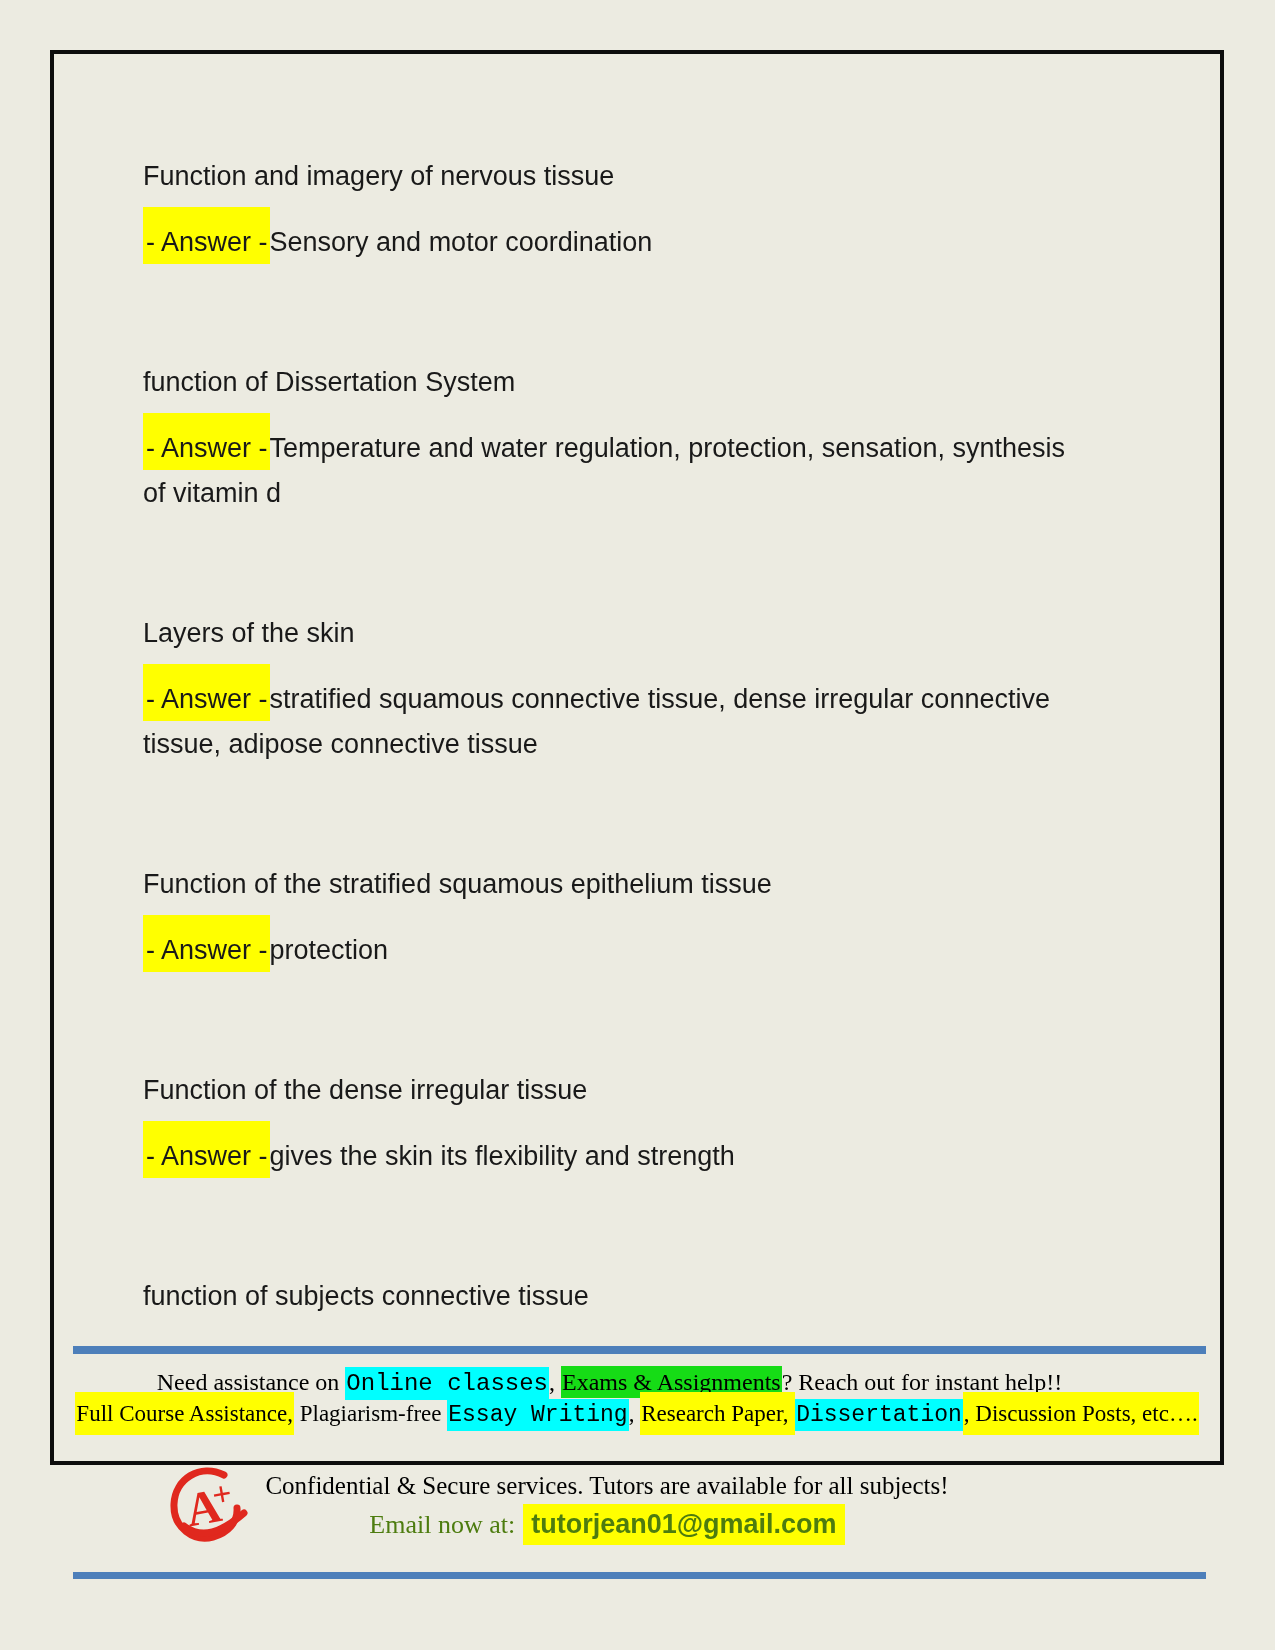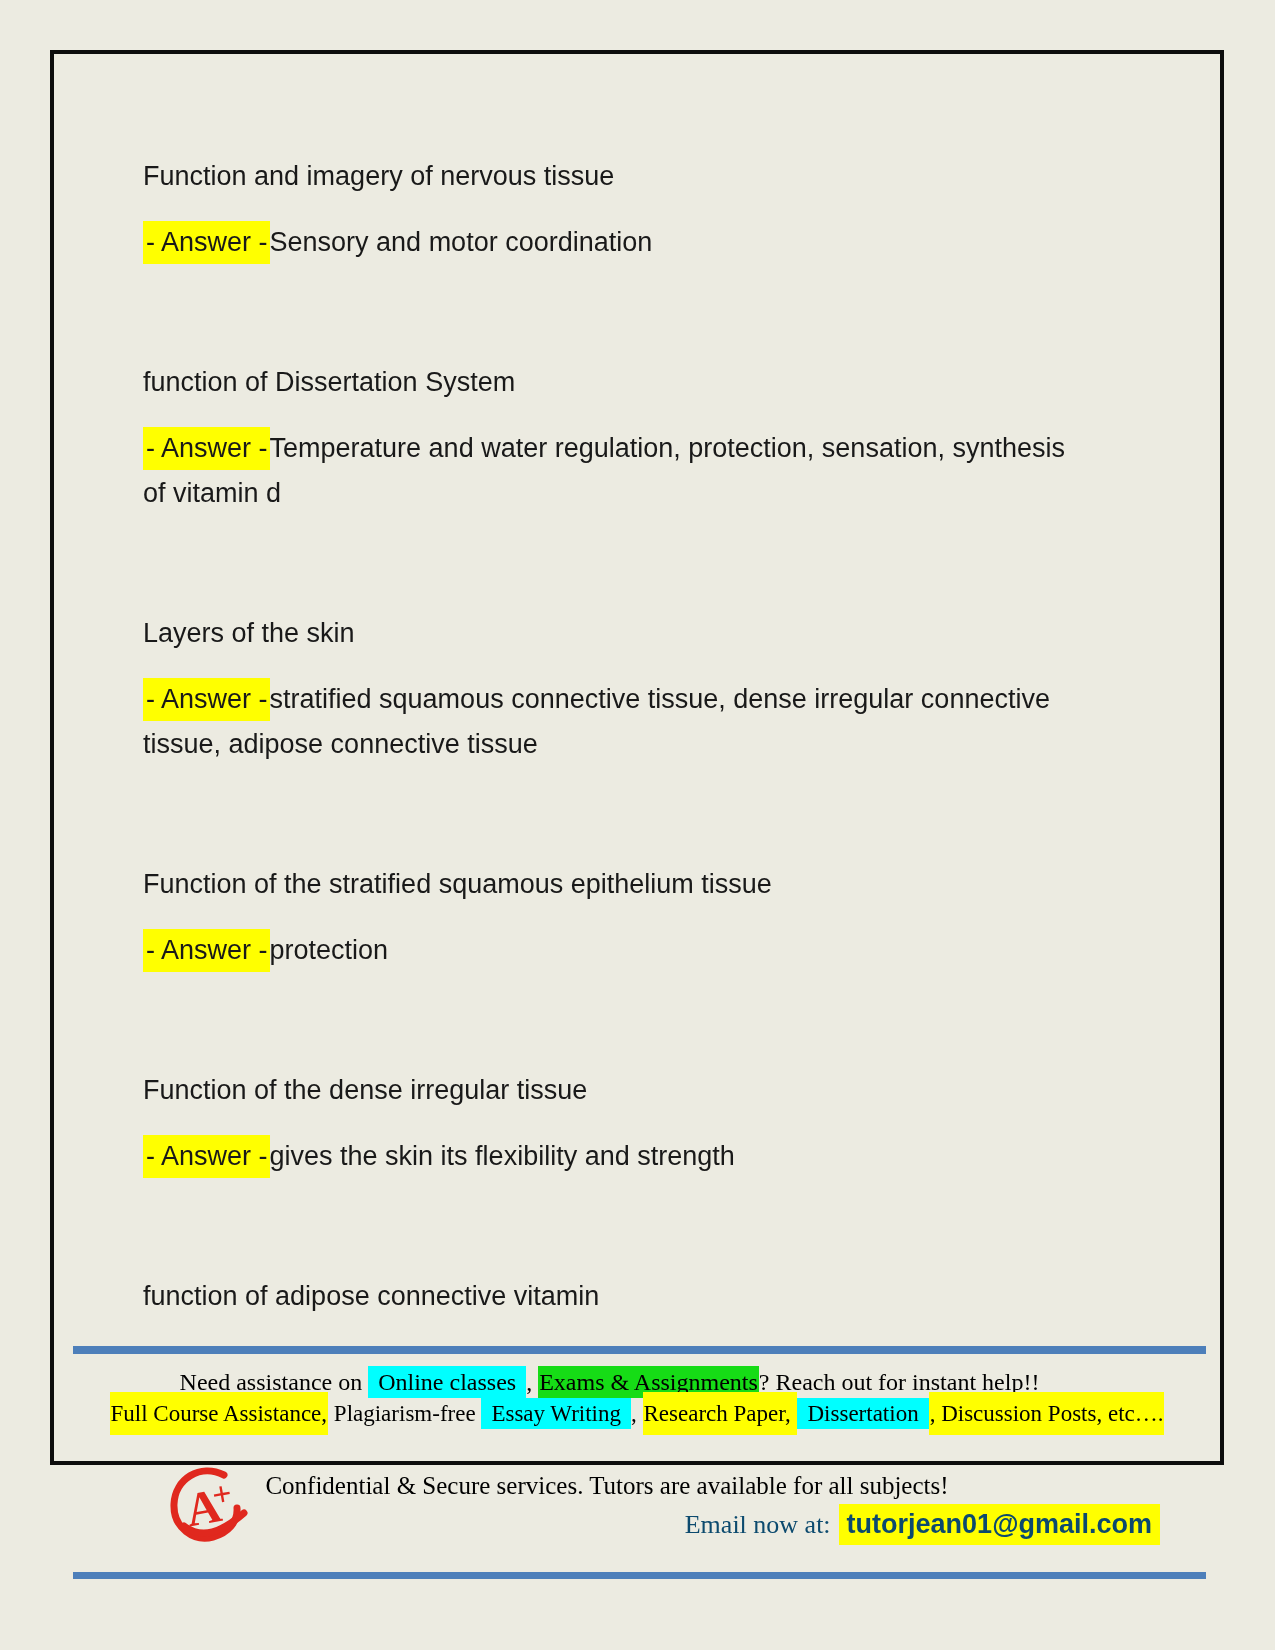--- a/index.html
+++ b/index.html
@@ -36,53 +36,53 @@
     font-size:27px;line-height:45px;
     margin:0 0 21px 0 !important;
   }
   .a{
     font-size:27px;line-height:45px;
     margin:0 0 95px 0 !important;
   }
   .a mark{
     background:var(--hl-yellow);
     color:inherit;
-    padding:6px 2px 7px 3px;
+    padding:20px 2px 7px 3px;
     margin-top:24px;
   }
   
   .divider{
     position:absolute;left:19px;width:1133px;height:8px;
     background:var(--divider);
   }
   .divider-top{top:1292px;}
   .divider-bottom{top:1518px;height:7px;}
   .ad-line{
     position:absolute;text-align:center;
     font-family:"Liberation Serif",serif;
     color:#000;
     white-space:nowrap;
   }
   .ad-line-1{left:0;right:55px;top:1312px;font-size:24px;line-height:32px;}
   .ad-line-2{left:0;right:0;top:1344px;font-size:23px;line-height:32px;}
   .hl-none{background:transparent;padding:3px 0;}
   .hl-yellow{background:var(--hl-yellow);padding:9px 1px;}
-  .hl-cyan{background:var(--hl-cyan);padding:3px 10px;}
+  .hl-cyan{background:var(--hl-cyan);padding:3px 1px;font-family:Liberation Mono, monospace;}
   .hl-green{background:var(--hl-green);padding:3px 1px;}
   .logo{
     position:absolute;left:112px;top:1412px;width:84px;height:80px;
   }
   .conf-line{
     position:absolute;left:0;right:60px;top:1416px;text-align:center;
     font-family:"Liberation Serif",serif;font-size:25px;line-height:32px;color:#000000;
     white-space:nowrap;
   }
   .email-line{
-    position:absolute;left:0;right:60px;top:1450px;text-align:right;
-    font-family:"Liberation Serif",serif;font-size:26px;line-height:40px;color:#0c4a6e;
+    position:absolute;left:0;right:60px;top:1450px;text-align:center;
+    font-family:"Liberation Serif",serif;font-size:26px;line-height:40px;color:#4d7c0f;
     white-space:nowrap;
   }
   .email-addr{
     font-family:"Liberation Sans",sans-serif;
     font-weight:bold;font-size:27px;
     background:var(--hl-yellow);
     padding:5px 8px 6px 8px;
     margin-left:8px;
   }
 </style>
@@ -96,21 +96,21 @@
         <p class="q">Function and imagery of nervous tissue</p>
         <p class="a"><mark>- Answer -</mark>Sensory and motor coordination</p>
         <p class="q">function of Dissertation System</p>
         <p class="a"><mark>- Answer -</mark>Temperature and water regulation, protection, sensation, synthesis of vitamin d</p>
         <p class="q">Layers of the skin</p>
         <p class="a"><mark>- Answer -</mark>stratified squamous connective tissue, dense irregular connective tissue, adipose connective tissue</p>
         <p class="q">Function of the stratified squamous epithelium tissue</p>
         <p class="a"><mark>- Answer -</mark>protection</p>
         <p class="q">Function of the dense irregular tissue</p>
         <p class="a"><mark>- Answer -</mark>gives the skin its flexibility and strength</p>
-        <p class="q">function of adipose connective vitamin</p>
+        <p class="q">function of subjects connective tissue</p>
       </div>
 
     <div class="divider divider-top"></div>
 
     <div class="ad-line ad-line-1"><span class="hl-none">Need assistance on </span><span class="hl-cyan">Online classes</span><span class="hl-none">, </span><span class="hl-green">Exams &amp; Assignments</span><span class="hl-none">? Reach out for instant help!!</span></div>
     <div class="ad-line ad-line-2"><span class="hl-yellow">Full Course Assistance,</span><span class="hl-none"> Plagiarism-free </span><span class="hl-cyan">Essay Writing</span><span class="hl-none">, </span><span class="hl-yellow">Research Paper, </span><span class="hl-cyan">Dissertation</span><span class="hl-yellow">, Discussion Posts, etc….</span></div>
 
     <svg class="logo" viewBox="0 0 84 80">
       <g fill="none" stroke="var(--logo-red)" stroke-width="7" stroke-linecap="round">
         <path d="M58 9 C 34 -3, 9 13, 8 38 C 7 62, 28 76, 47 71 C 62 67, 72 56, 71 42"></path>

